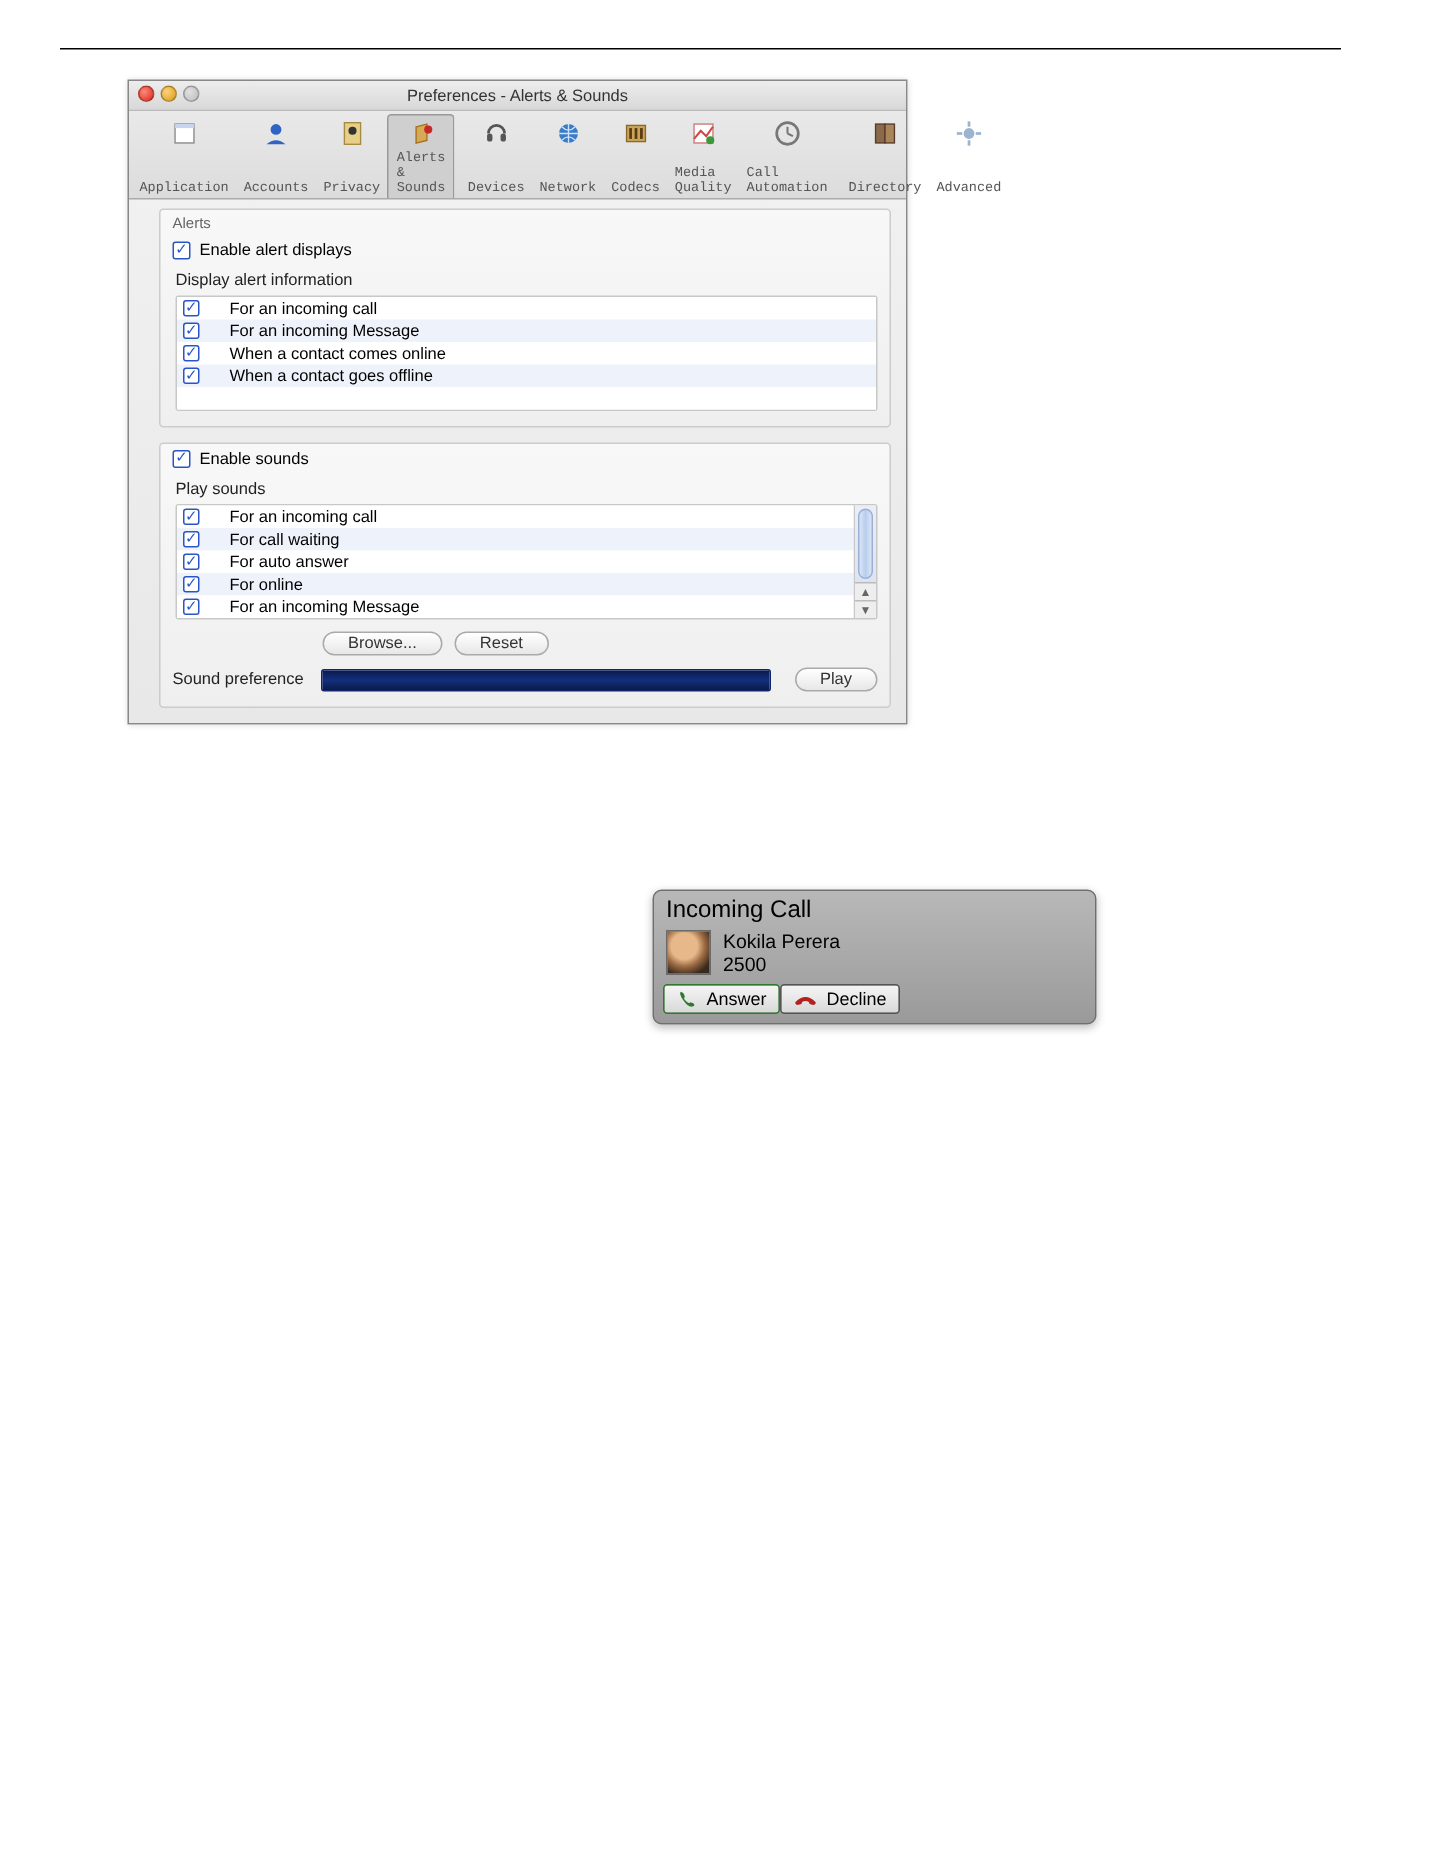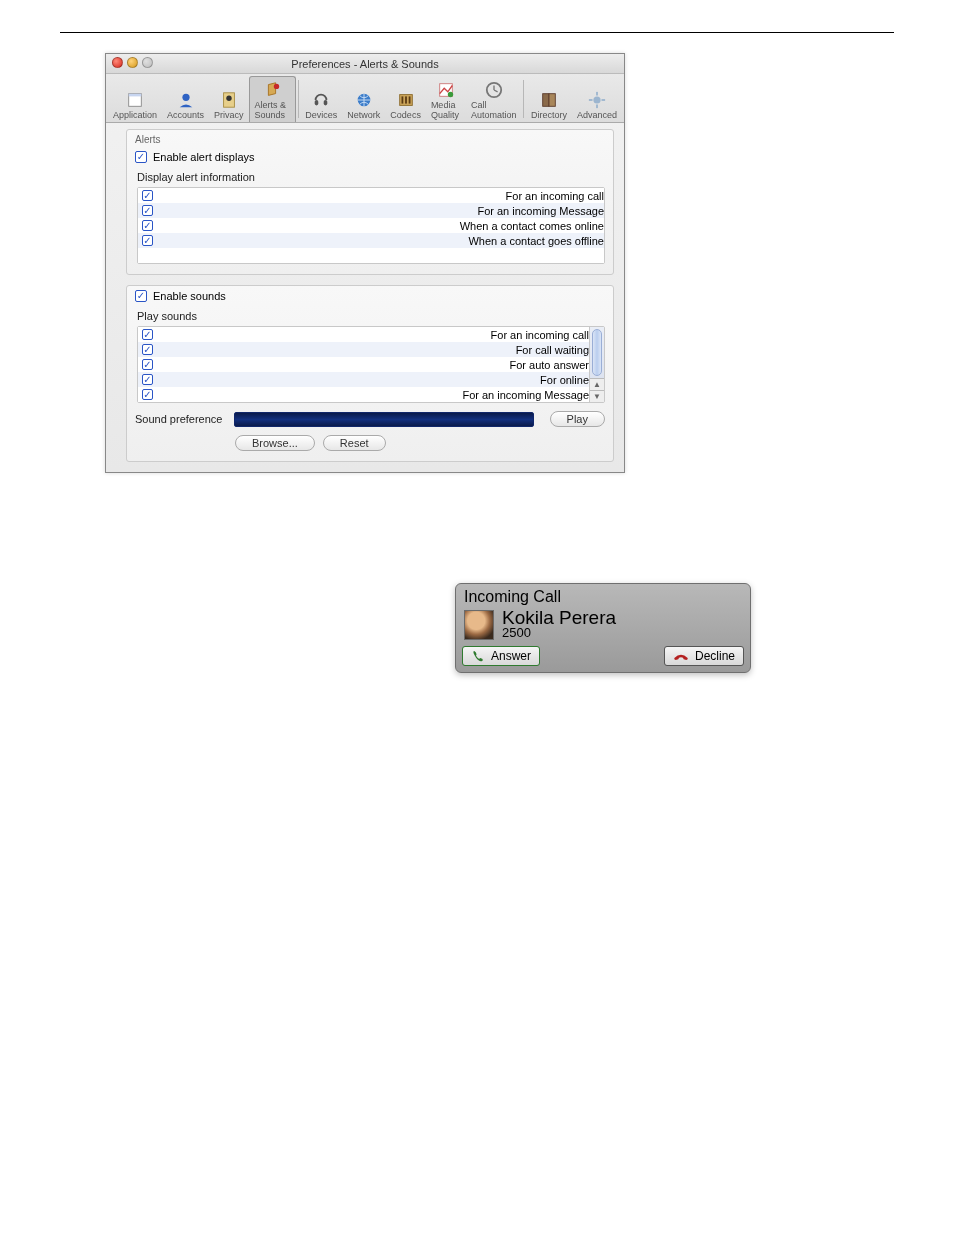--- a/index.html
+++ b/index.html
@@ -6,21 +6,21 @@
   body {
     margin: 0;
     padding: 0;
     font-family: "Lucida Grande", Arial, sans-serif;
     font-size: 11px;
     background: #fff;
     color: #000;
     width: 954px;
   }
   .page {
-    padding: 32px 60px 40px 60px;
+    padding: 32px 60px 40px 40px;
   }
   hr.top-rule, hr.bot-rule {
     border: none;
     border-top: 1.5px solid #000;
     margin: 0;
   }
   .window {
     margin: 20px 0 0 45px;
     width: 520px;
     border: 1px solid #888;
@@ -46,24 +46,25 @@
   .dot.y { background: radial-gradient(circle at 35% 35%, #ffd37a, #d69a1c); }
   .dot.g { background: radial-gradient(circle at 35% 35%, #e0e0e0, #bdbdbd); }
   .titlebar-title { font-size: 11px; color:#333; }
   .toolbar {
     display: flex;
     background: linear-gradient(#e9e9e9,#dcdcdc);
     border-bottom: 1px solid #aaa;
     padding: 2px 2px 0 2px;
   }
   .tool {
-    display: flex; flex-direction: column; align-items: center; justify-content: flex-end;
+    display: flex; flex-direction: column; align-items: center; justify-content: space-between;
     padding: 3px 5px 2px 5px;
     font-size: 9px; color: #555;
     cursor: default;
+    font-family: Liberation Mono, monospace;
   }
   .tool.sel { background: #cfcfcf; border:1px solid #999; border-bottom:none; border-radius:3px 3px 0 0; }
   .tool-ico {
     width: 22px; height: 20px; display:flex; align-items:center; justify-content:center;
   }
   .divider { width:1px; background:#b7b7b7; margin:4px 2px; }
   .section {
     margin: 6px 10px 10px 20px;
     background: linear-gradient(#f8f8f8,#efefef);
     border: 1px solid #ccc;
@@ -79,21 +80,21 @@
     background: #fff; display:inline-flex; align-items:center; justify-content:center;
   }
   .chk::after{ content:"✓"; color:#2a55c6; font-size:10px; line-height:10px; }
   .subtitle { font-size:11px; color:#222; margin:8px 0 4px 2px; }
   .list {
     border:1px solid #c8c8c8; background:#fff; border-radius:2px;
     margin-left: 2px;
   }
   .list-row {
     display:flex; align-items:center; gap:10px;
-    padding: 0 0 0 4px; height:15px; font-size:11px;justify-content:space-between;
+    padding: 0 0 0 4px; height:15px; font-size:11px;
   }
   .list-row:nth-child(even){ background:#eef2fa; }
   .list-row:nth-child(odd){ background:#fff; }
   .list .chk { width:11px; height:11px; }
   .list .lbl { padding-left: 10px; }
   .sound-list-wrap { display:flex; }
   .sound-list { flex:1; border-right:1px solid #c8c8c8; }
   .scroll-col { width:14px; background:linear-gradient(#eaeef6,#d7deed); display:flex; flex-direction:column; }
   .scroll-thumb{ margin:2px; flex:1; border:1px solid #9aaed6; border-radius:6px; background:linear-gradient(90deg,#dbe5f6,#b9cdee,#dbe5f6); }
   .scroll-btn{ height:12px; border-top:1px solid #bbb; background:#eee; font-size:8px; display:flex; align-items:center; justify-content:center; color:#666;}
@@ -117,23 +118,23 @@
     padding: 4px 6px 6px 6px;
     color:#000;
     box-shadow: 0 2px 6px rgba(0,0,0,.25);
   }
   .toast-title { font-size:16px; margin:0 0 4px 2px; }
   .toast-body { display:flex; align-items:center; gap:8px; padding:0 0 6px 2px; }
   .avatar {
     width:30px; height:30px; border:1px solid #6a6a6a; background:
       radial-gradient(circle at 40% 35%, #e7b98a 35%, #9c6a44 55%, #3a2a1e 80%);
   }
-  .toast-name { font-size:19px; line-height:15px; }
+  .toast-name { font-size:13px; line-height:15px; }
   .toast-num { font-size:13px; }
-  .toast-actions { display:flex; justify-content:space-between; }
+  .toast-actions { display:flex; }
   .toast-btn {
     display:flex; align-items:center; gap:6px;
     border:1px solid #555; border-radius:3px; padding:2px 8px;
     background:linear-gradient(#f5f5f5,#d9d9d9); font-size:12px;
   }
   .toast-btn.answer { border-color:#2f7a2f; }
   .ico-phone-g { width:14px; height:14px; color:#2f7a2f; }
   .ico-phone-r { width:16px; height:12px; color:#b42020; }
 </style>
 </head>
@@ -323,28 +324,28 @@
               <span class="lbl">For an incoming Message</span>
             </div>
         </div>
         <div class="scroll-col">
           <div class="scroll-thumb"></div>
           <div class="scroll-btn">▲</div>
           <div class="scroll-btn">▼</div>
         </div>
       </div>
 
+      <div class="btn-row" style="justify-content:flex-start; padding-left:100px;">
+        <button class="mac-btn">Browse...</button>
+        <button class="mac-btn">Reset</button>
+      </div>
       <div class="btn-row">
         <span class="pref-label">Sound preference</span>
         <div class="pref-field"></div>
         <button class="mac-btn">Play</button>
-      </div>
-      <div class="btn-row" style="justify-content:flex-start; padding-left:100px;">
-        <button class="mac-btn">Browse...</button>
-        <button class="mac-btn">Reset</button>
       </div>
     </div>
   </div>
 
   <div class="toast">
     <div class="toast-title">Incoming Call</div>
     <div class="toast-body">
       <div class="avatar"></div>
       <div>
         <div class="toast-name">Kokila Perera</div>

